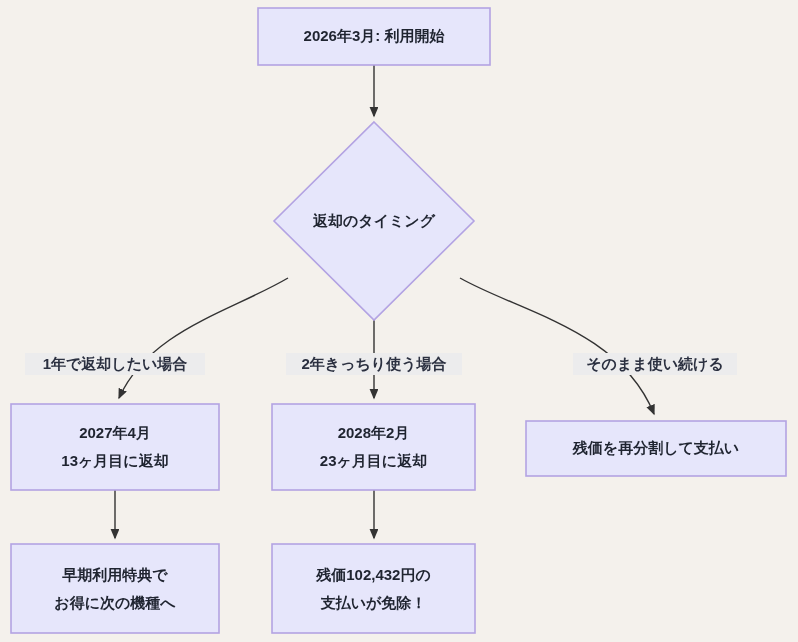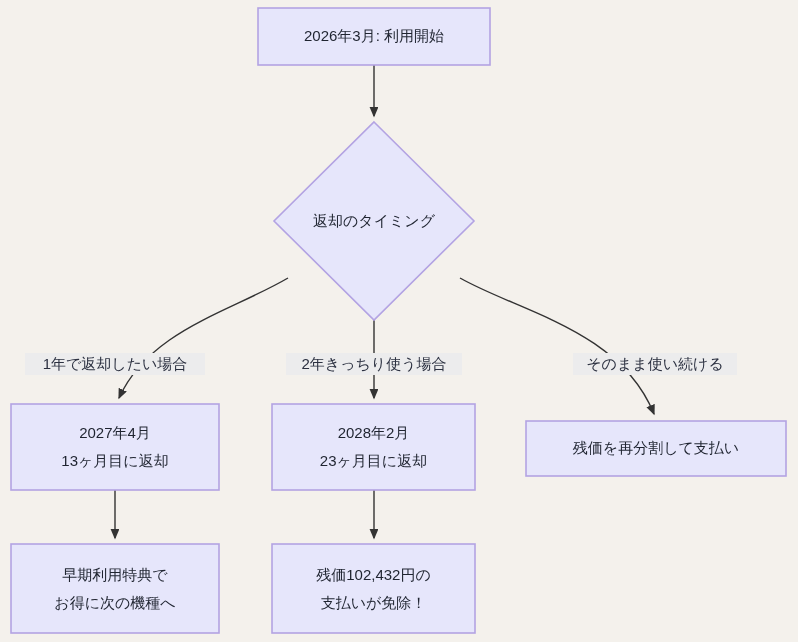--- a/index.html
+++ b/index.html
@@ -11,20 +11,21 @@
     height: 642px;
     background: #f4f1ec;
     font-family: "Liberation Sans", "DejaVu Sans", sans-serif;
     overflow: hidden;
   }
   #flowchart-root {
     position: relative;
     width: 798px;
     height: 536px;
     background: #f4f1ec;
+    font-weight: bold;
   }
   svg.flow-svg {
     position: absolute;
     left: 0;
     top: 0;
     width: 798px;
     height: 642px;
     display: block;
   }
   .node-rect {

